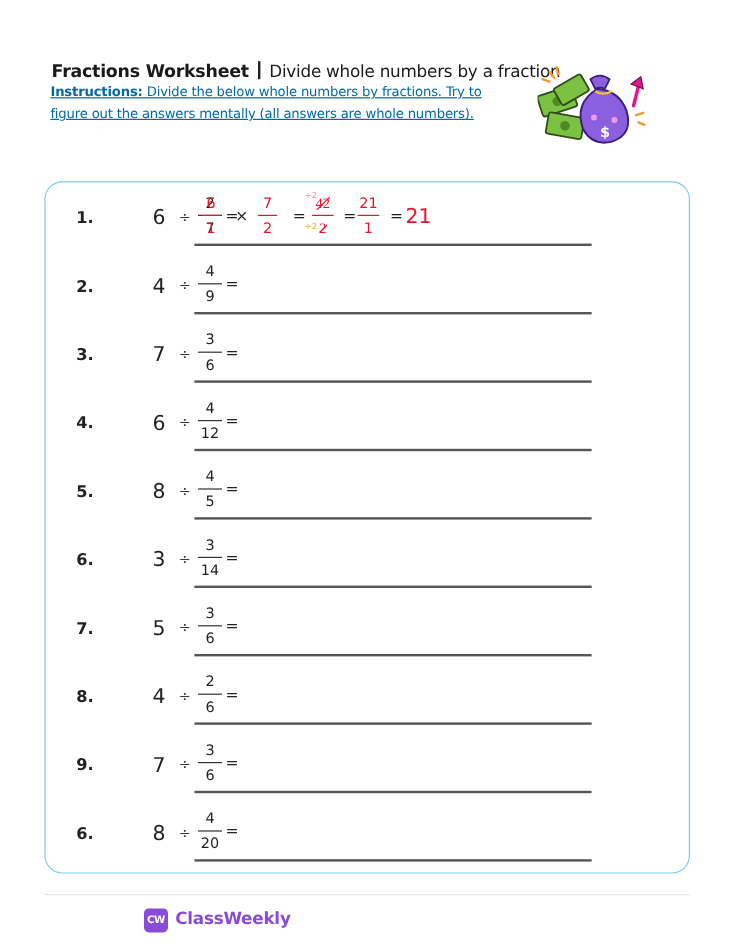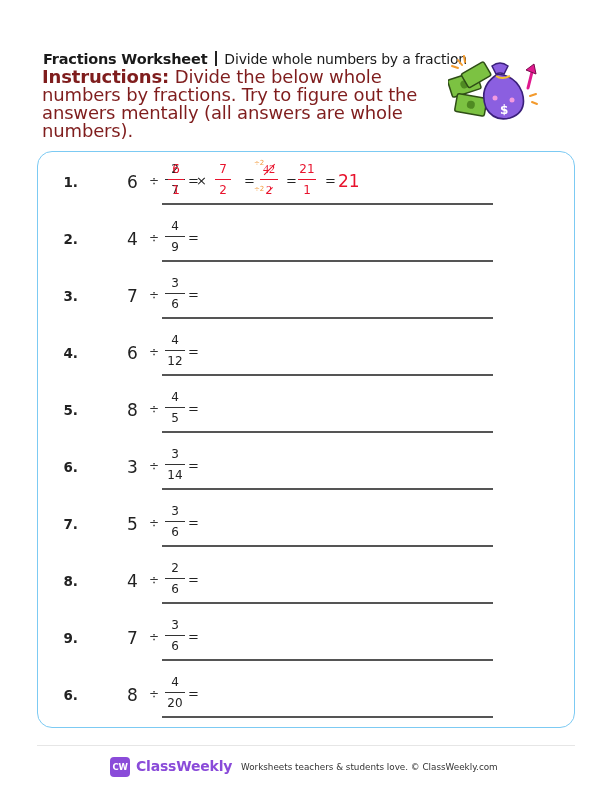--- a/index.html
+++ b/index.html
@@ -2,21 +2,21 @@
 <html><head>
 <meta charset="utf-8">
 <style>
   html, body { margin:0; padding:0; background:#ffffff; }
   body { width:612px; height:792px; position:relative; overflow:hidden;
          font-family:"DejaVu Sans","Liberation Sans",sans-serif; color:#1a1a1a; }
   .header { position:absolute; left:43px; top:27px; font-size:14.5px; white-space:nowrap;margin-top:24px; }
   .header .title { font-weight:bold; letter-spacing:-0.2px; }
   .header .sep { display:inline-block; width:2px; height:15px; background:#222; vertical-align:-2px; margin:0 7px 0 8px; }
   .header .subtitle { font-weight:normal; font-size:14px; letter-spacing:-0.2px; }
-  .instructions { position:absolute; left:42px; top:68px; width:390px; font-size:18px; line-height:18px; color:#7f1d1d; letter-spacing:-0.15px; }
+  .instructions { position:absolute; left:42px; top:68px; width:390px; font-size:11px; line-height:18px; color:#0369a1; letter-spacing:-0.15px;text-decoration:underline; }
   .instructions b { font-weight:bold; }
   .mascot { position:absolute; left:448px; top:52px; width:96px; height:80px; }
   .box { position:absolute; left:37px; top:151px; width:538px; height:577px; border:1.5px solid #7ccaf3; border-radius:15px; box-sizing:border-box; }
   .row { position:absolute; left:0; height:44px; width:100%; }
   .num { position:absolute; top:12px; width:40px; text-align:right; font-size:13.5px; font-weight:bold; color:#222; }
   .whole { position:absolute; left:89px; top:10px; font-size:17px; color:#222; }
   .div { position:absolute; left:111px; top:12px; font-size:12px; color:#333; }
   .frac { position:absolute; left:127px; top:0; width:20px; text-align:center; font-size:12px; color:#222; }
   .frac .n { display:block; height:15px; line-height:15px; }
   .frac .bar { display:block; height:1px; background:#333; margin:2px 0 3px 0; }
@@ -25,21 +25,21 @@
   .line { position:absolute; left:163px; top:41px; width:331px; height:1.5px; background:#555; }
   .work { position:absolute; top:0; color:#e8132d; font-size:12px; }
   .work .frac { color:#e8132d; }
   .work .frac .bar { background:#e8132d; }
   .w-op { position:absolute; top:11px; font-size:13px; color:#222; }
   .strike { position:relative; }
   .strike::after { content:""; position:absolute; left:-1px; right:-2px; top:7px; height:1.2px; background:#e8132d; transform:rotate(-45deg); }
   .small-note { position:absolute; font-size:7px; color:#f29a3b; }
   .answer { position:absolute; left:337px; top:9px; font-size:17px; color:#e8132d; }
   .footer-rule { position:absolute; left:37px; top:745px; width:538px; height:1px; background:#e6e6e6; }
-  .footer { position:absolute; left:110px; top:757px; height:22px; width:400px; }
+  .footer { position:absolute; left:120px; top:757px; height:22px; width:400px; }
   .logo-badge { position:absolute; left:0; top:0; width:20px; height:20px; background:#8a4bd9; border-radius:4px; color:#fff; font-size:8.5px; font-weight:bold; text-align:center; line-height:20px; letter-spacing:-0.3px; }
   .brand { position:absolute; left:26px; top:1px; font-size:14px; font-weight:bold; color:#8a4bd9; letter-spacing:-0.2px; }
   .tagline { position:absolute; left:131px; top:5px; font-size:8.8px; color:#333; white-space:nowrap; }
 </style>
 </head>
 <body>
 
 <div class="header">
   <span class="title">Fractions Worksheet</span><span class="sep"></span><span class="subtitle">Divide whole numbers by a fraction</span>
 </div>
@@ -232,14 +232,13 @@
     </span>
     <span class="eq">=</span>
     <span class="line" style="left:124px;"></span>
   </div>
 </div>
 
 <div class="footer-rule"></div>
 <div class="footer">
   <span class="logo-badge">CW</span>
   <span class="brand">ClassWeekly</span>
-  <span class="tagline">Worksheets teachers &amp; students love.   © ClassWeekly.com</span>
 </div>
 
 </body></html>

